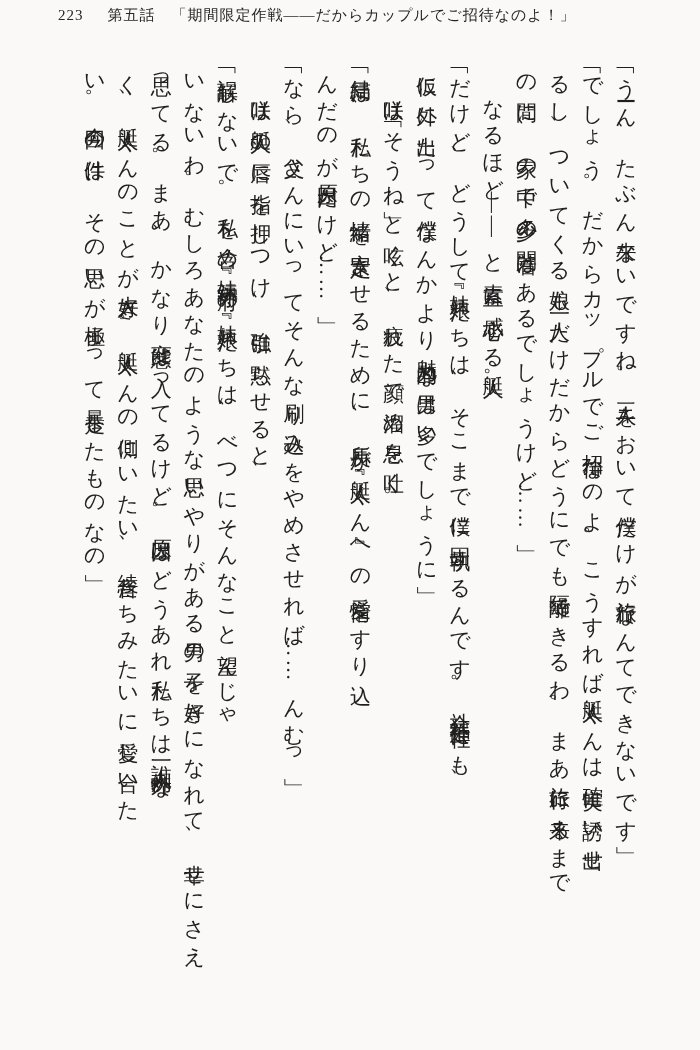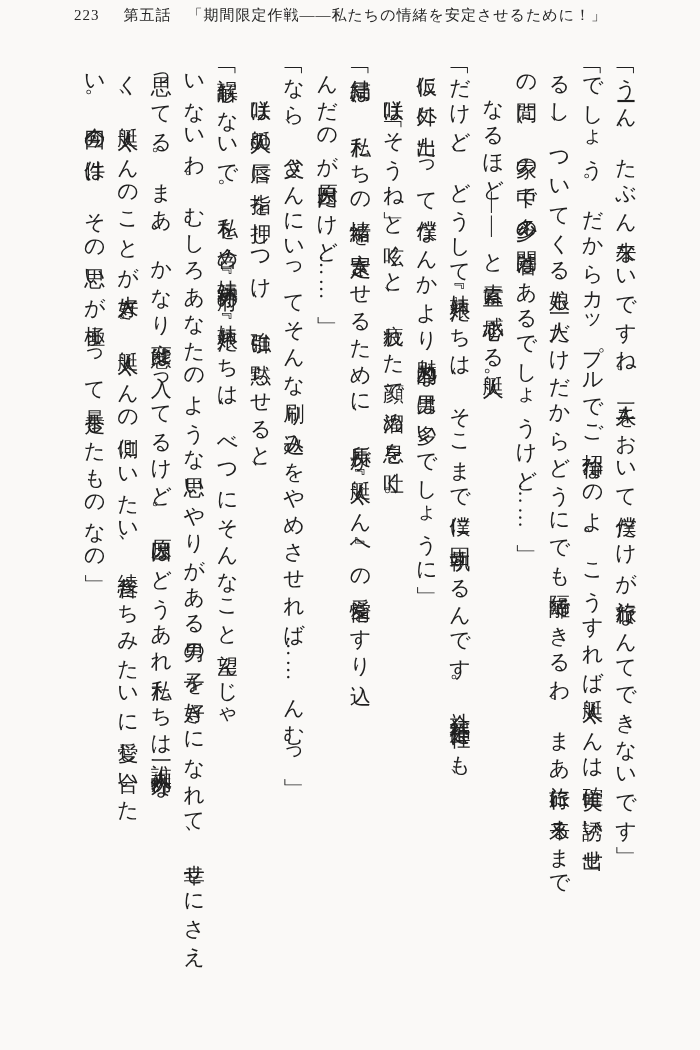--- a/index.html
+++ b/index.html
@@ -15,21 +15,21 @@
     width: 700px;
     height: 1050px;
     background: #faf9f7;
     overflow: hidden;
   }
 
   
   .running-head {
     position: absolute;
     top: 6px;
-    left: 74px;
+    left: 58px;
     display: flex;
     align-items: baseline;
     gap: 24px;
     font-size: 15px;
     color: #262626;
     letter-spacing: 1px;
     white-space: nowrap;
   }
 
   
@@ -53,21 +53,21 @@
     font-kerning: none;
   }
 </style>
 </head>
 <body>
 
 <div class="page" style="background: rgb(250, 249, 247);">
 
   <div class="running-head">
     <span>223</span>
-    <span>第五話　「期間限定作戦――私たちの情緒を安定させるために！」</span>
+    <span>第五話　「期間限定作戦――だからカップルでご招待なのよ！」</span>
   </div>
 
   <div class="text-area" style="color: rgb(31, 31, 31);">
       <p>「うーん、たぶん来ないですね。三人をおいて僕だけが旅行なんてできないです」</p>
       <p>「でしょう。だからカップルでご招待なのよ。こうすれば艇人くんは確実に誘い出せ</p>
       <p>るし、ついてくる娘も一人だけだからどうにでも隔離できるわ。まあ旅行に来るまで</p>
       <p>の間に、家の中で多少の悶着はあるでしょうけど……」</p>
       <p>　なるほど――と素直に感心する艇人。</p>
       <p>「だけど、どうして『妹娘』たちは、そこまで僕に固執するんです。社会福祉公社にも、</p>
       <p>仮に外に出たって僕なんかより魅力的な男は多いでしょうに」</p>

